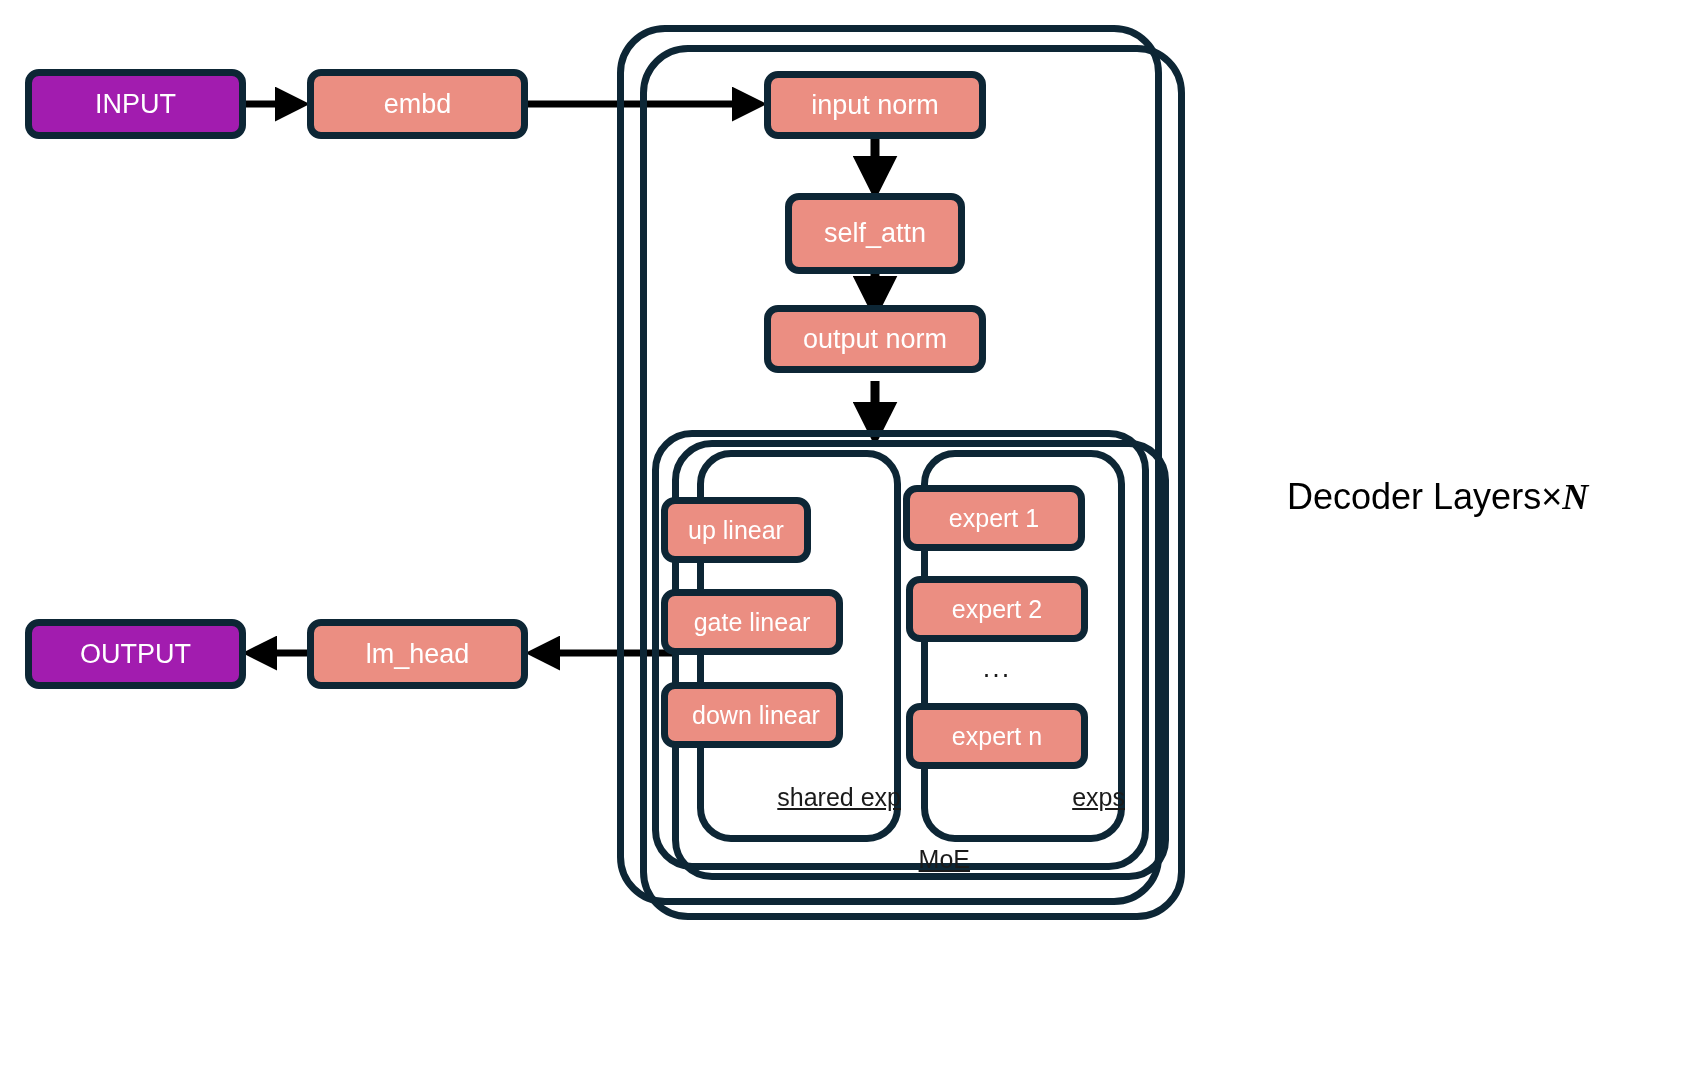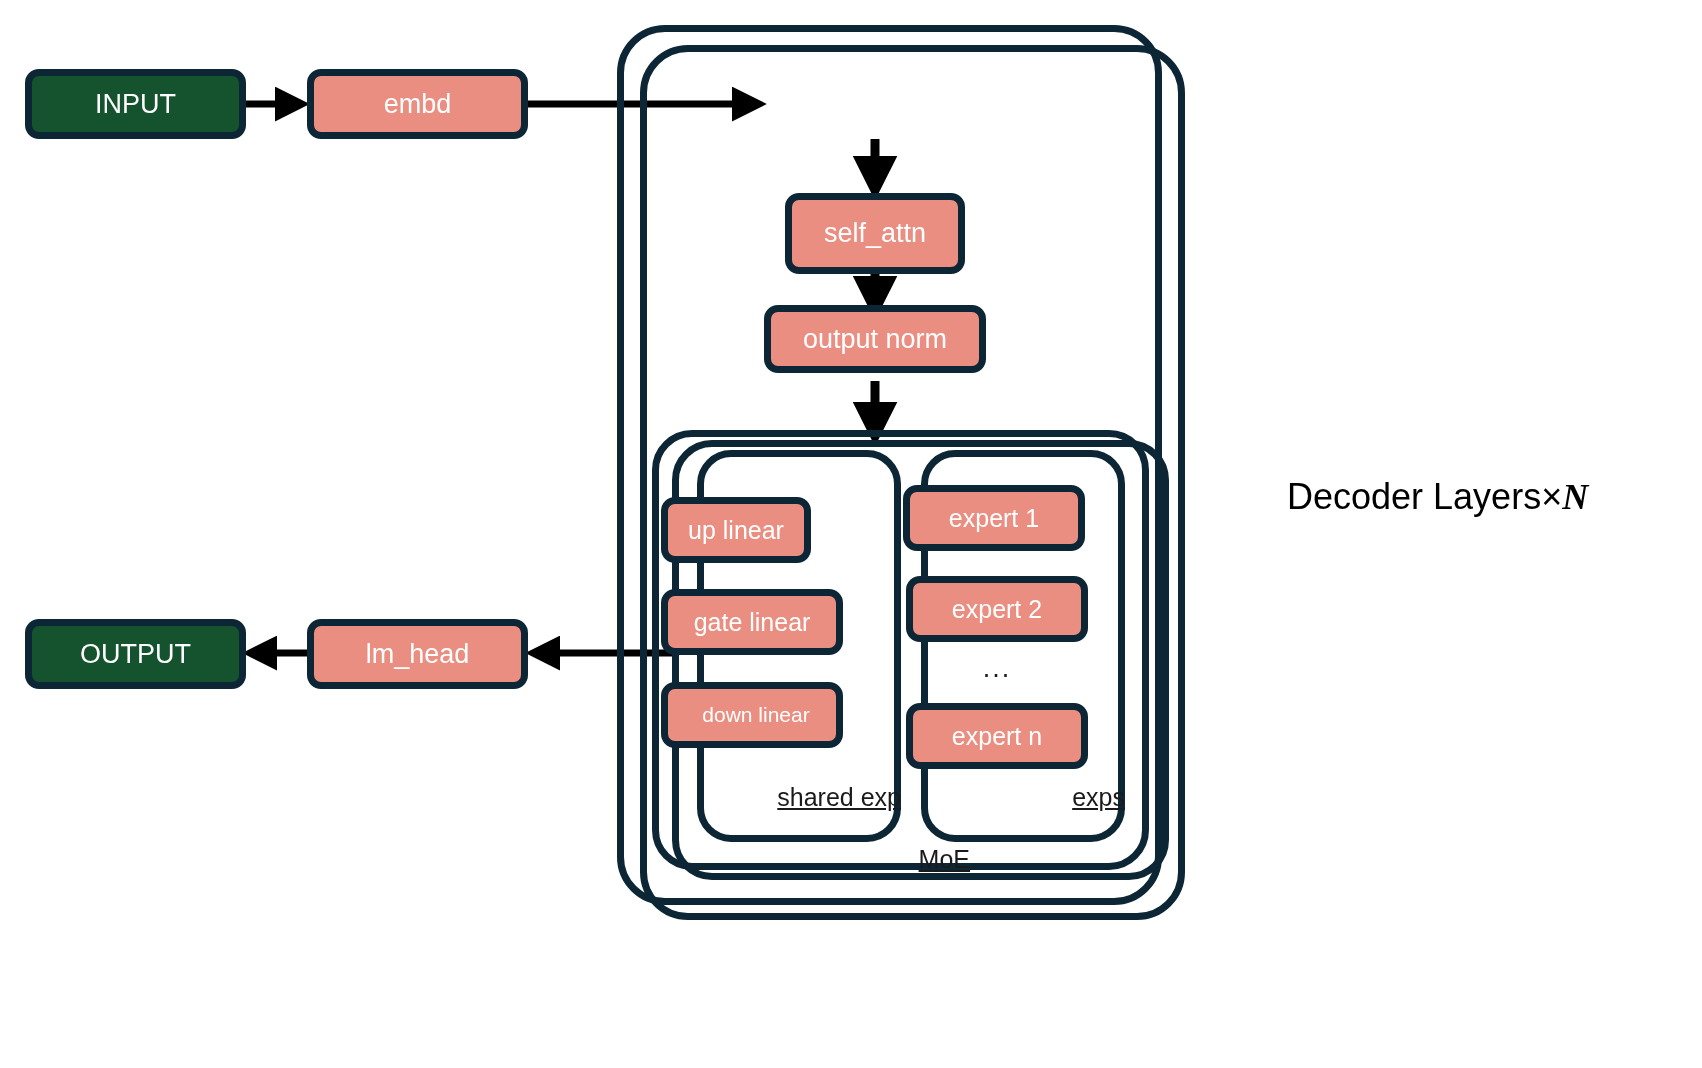--- a/index.html
+++ b/index.html
@@ -35,21 +35,21 @@
     color: #ffffff;
     white-space: nowrap;
   }
   .node.salmon {
     background: #eb8e82;
     border: 7px solid #0d2635;
     border-radius: 14px;
     color: #ffffff;
   }
   .node.periwinkle {
-    background: #14532d;
+    background: #a21caf;
     border: 7px solid #0d2635;
     border-radius: 14px;
     color: #ffffff;
   }
 
   
   .frame {
     position: absolute;
     box-sizing: border-box;
     border: 7px solid #0d2635;
@@ -137,38 +137,41 @@
   </div>
 
   <div class="node salmon" style="left:307px; top:69px; width:221px; height:70px; font-size:27px;">
     <span>embd</span>
   </div>
 
   <div class="node salmon" style="left:307px; top:619px; width:221px; height:70px; font-size:27px;">
     <span>lm_head</span>
   </div>
 
+  <div class="node salmon" style="left:764px; top:71px; width:222px; height:68px; font-size:27px;">
+    <span>input norm</span>
+  </div>
 
   <div class="node salmon" style="left:785px; top:193px; width:180px; height:81px; font-size:27px;">
     <span>self_attn</span>
   </div>
 
   <div class="node salmon" style="left:764px; top:305px; width:222px; height:68px; font-size:27px;">
     <span>output norm</span>
   </div>
 
   <div class="node salmon" style="left:661px; top:497px; width:150px; height:66px; font-size:25px;">
     <span>up linear</span>
   </div>
 
   <div class="node salmon" style="left:661px; top:589px; width:182px; height:66px; font-size:25px;">
     <span>gate linear</span>
   </div>
 
-  <div class="node salmon" style="left:661px; top:682px; width:182px; height:66px; font-size:21px;padding-left:8px;">
+  <div class="node salmon" style="left:661px; top:682px; width:182px; height:66px; font-size:25px;padding-left:8px;">
     <span>down linear</span>
   </div>
 
   <div class="node salmon" style="left:903px; top:485px; width:182px; height:66px; font-size:25px;">
     <span>expert 1</span>
   </div>
 
   <div class="node salmon" style="left:906px; top:576px; width:182px; height:66px; font-size:25px;">
     <span>expert 2</span>
   </div>

